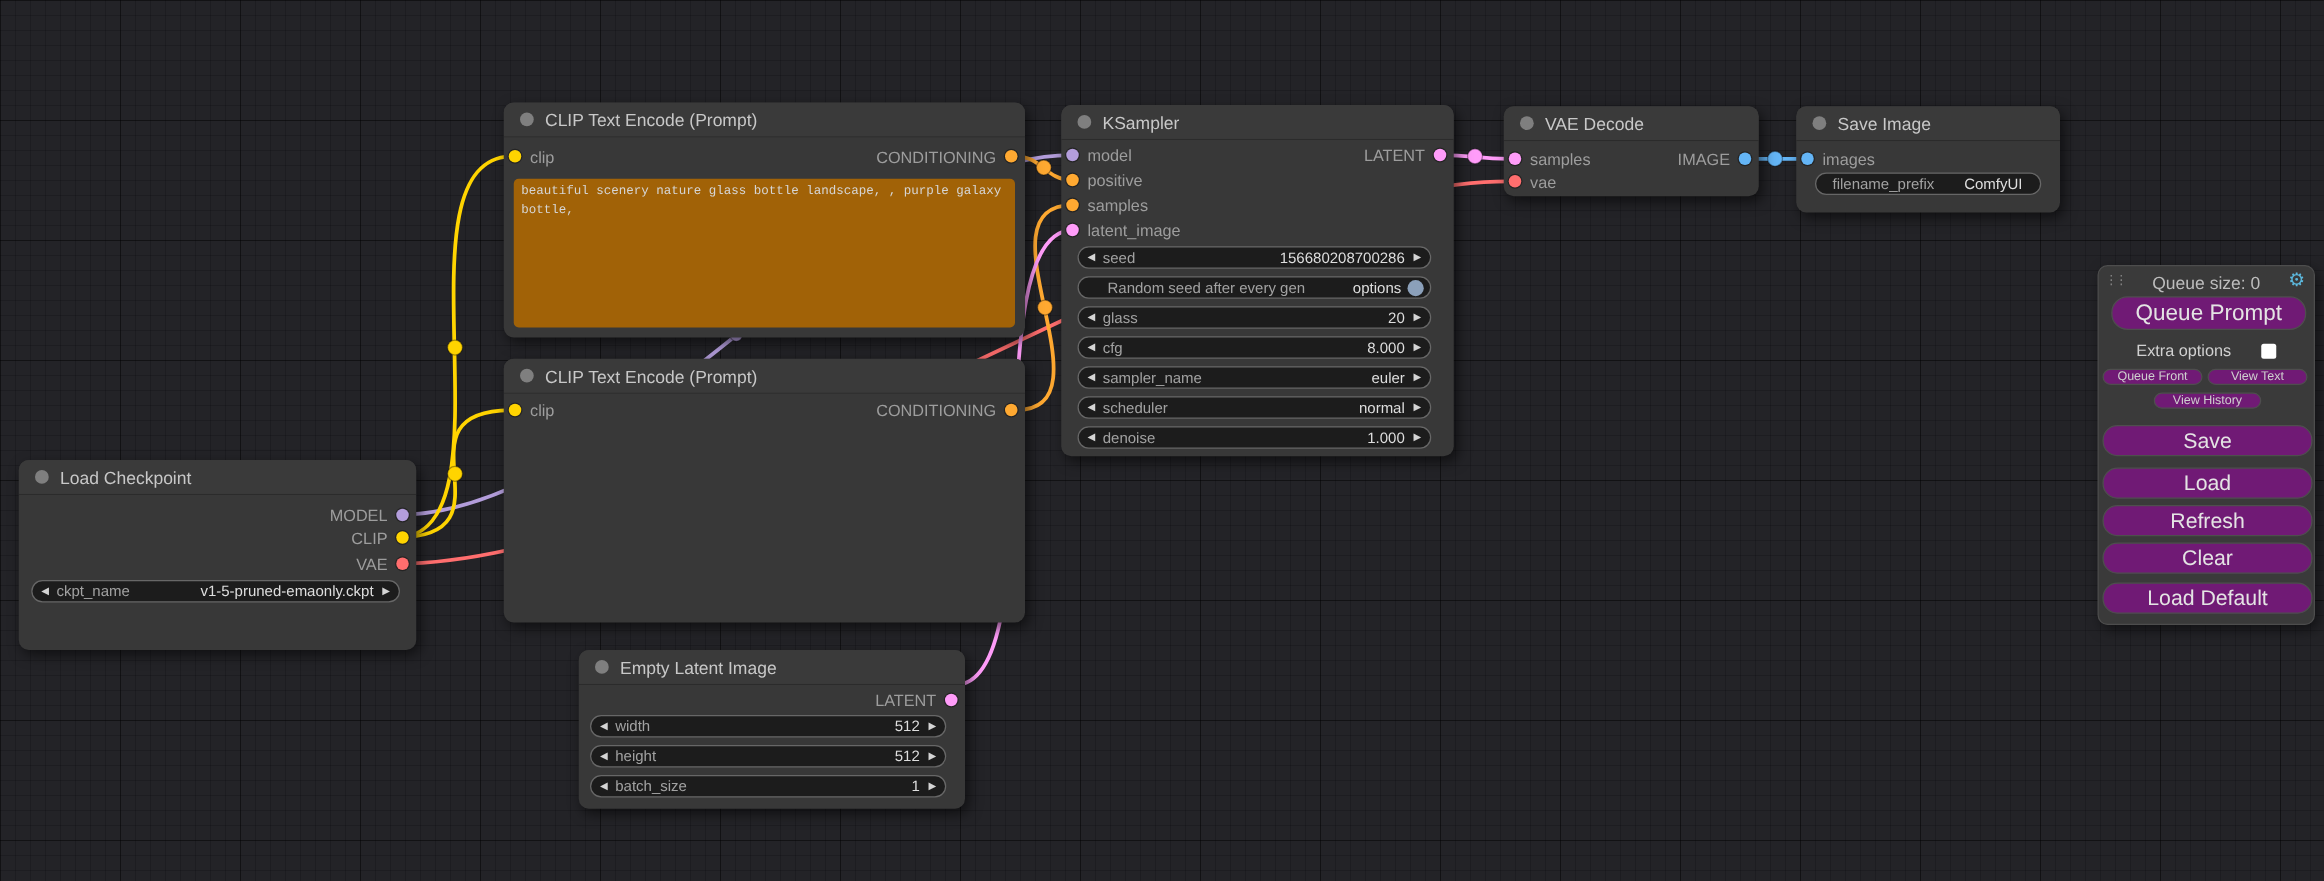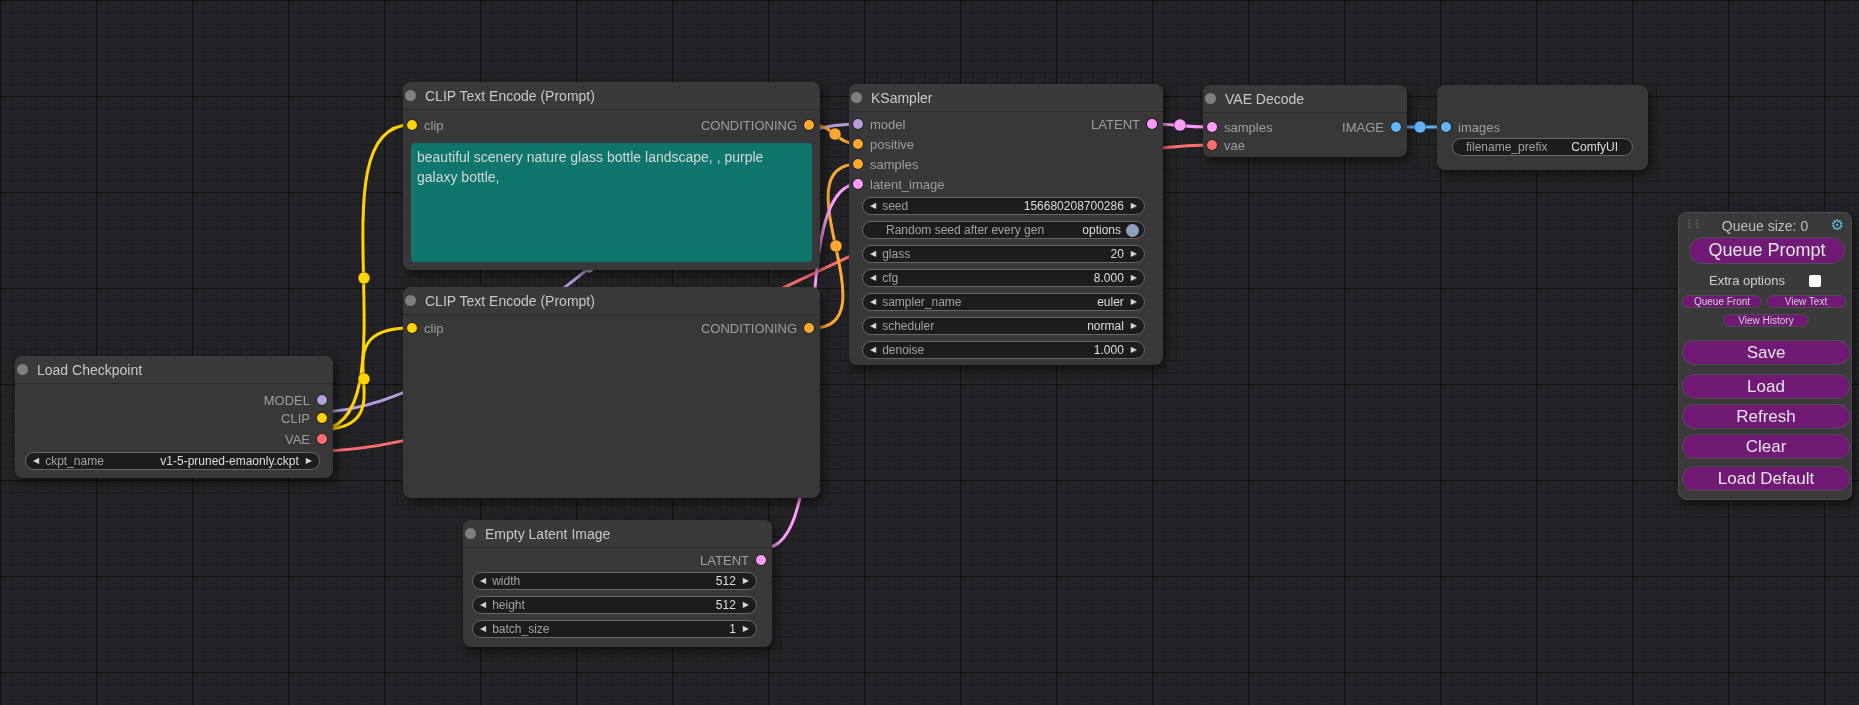--- a/index.html
+++ b/index.html
@@ -20,32 +20,32 @@
   .linkdot{ stroke:rgba(0,0,0,.35); stroke-width:1; }
 
   .node{
     position:absolute; z-index:2;
     background:#383838; border-radius:8px;
     box-shadow:3px 4px 10px rgba(0,0,0,.55);
     color:#c9c9c9;
   }
   .ntitle{
     height:28px; display:flex; align-items:center; gap:9px;
-    padding-left:2px; font-size:14px; color:#c8c8c8;
+    padding-left:13px; font-size:14px; color:#c8c8c8;
     border-bottom:1px solid rgba(0,0,0,.25); border-radius:8px 8px 0 0;
     background:#3a3a3a;
   }
   .ndot{ width:11px; height:11px; border-radius:50%; background:#7f7f7f; flex:0 0 auto; }
   .slot{ position:absolute; height:18px; display:flex; align-items:center; gap:7px; font-size:13px; color:#9d9d9d; }
   .slot.in{ left:4px; }
   .slot.out{ right:6px; flex-direction:row-reverse; }
   .sdot{ width:10px; height:10px; border-radius:50%; flex:0 0 auto; box-shadow:0 0 0 1px rgba(0,0,0,.35); }
   .prompt{
-    position:absolute; background:#0f766e; border-radius:4px;
-    font-family:Liberation Sans, sans-serif; font-size:14px; line-height:1.45;
+    position:absolute; background:#a16207; border-radius:4px;
+    font-family:Liberation Mono, monospace; font-size:10px; line-height:1.45;
     color:#d6d6d6; padding:4px 6px; overflow:hidden; white-space:pre-wrap; word-break:break-word;
   }
   .widget{
     position:absolute; height:18px; background:#1c1c1c;
     border:1px solid #676767; border-radius:9px;
     display:flex; align-items:center; font-size:12px; color:#a2a2a2;
     padding:0 7px; overflow:hidden;
   }
   .warrow{ font-size:8px; color:#d4d4d4; flex:0 0 auto; line-height:1; }
   .wlabel{ margin-left:6px; flex:0 0 auto; }
@@ -88,21 +88,21 @@
   <circle class="linkdot" style="fill:var(--model-link)" cx="589" cy="268" r="5"></circle>
   <circle class="linkdot" style="fill:var(--clip-link)" cx="364" cy="278" r="6"></circle>
   <circle class="linkdot" style="fill:var(--clip-link)" cx="364" cy="379" r="6"></circle>
   <circle class="linkdot" style="fill:var(--conditioning-link)" cx="835" cy="134" r="6"></circle>
   <circle class="linkdot" style="fill:var(--conditioning-link)" cx="836" cy="246" r="6"></circle>
   <circle class="linkdot" style="fill:var(--latent-link)" cx="811" cy="366" r="6"></circle>
   <circle class="linkdot" style="fill:var(--latent-link)" cx="1180" cy="125" r="6"></circle>
   <circle class="linkdot" style="fill:var(--image-link)" cx="1420" cy="127" r="6"></circle>
 </svg>
 
-<div class="node" style="left:15px;top:356px;width:318px;height:122px">
+<div class="node" style="left:15px;top:368px;width:318px;height:152px">
   <div class="ntitle">
     <span class="ndot"></span>
     <span>Load Checkpoint</span>
   </div>
   <div class="slot out" style="top:35px">
     <span class="sdot" style="background:var(--model-link)"></span>
     <span>MODEL</span>
   </div>
   <div class="slot out" style="top:53px">
     <span class="sdot" style="background:var(--clip-link)"></span>
@@ -261,20 +261,24 @@
     <span class="sdot" style="background:var(--vae-link)"></span>
     <span>vae</span>
   </div>
   <div class="slot out" style="top:33px">
     <span class="sdot" style="background:var(--image-link)"></span>
     <span>IMAGE</span>
   </div>
 </div>
 
 <div class="node" style="left:1437px;top:85px;width:211px;height:85px">
+  <div class="ntitle">
+    <span class="ndot"></span>
+    <span>Save Image</span>
+  </div>
   <div class="slot in" style="top:33px">
     <span class="sdot" style="background:var(--image-link)"></span>
     <span>images</span>
   </div>
   <div class="widget noarrow" style="left:15px;top:53px;width:181px">
     <span class="wlabel" style="margin-left:6px">filename_prefix</span>
     <span class="wvalue">ComfyUI</span>
   </div>
 </div>
 

